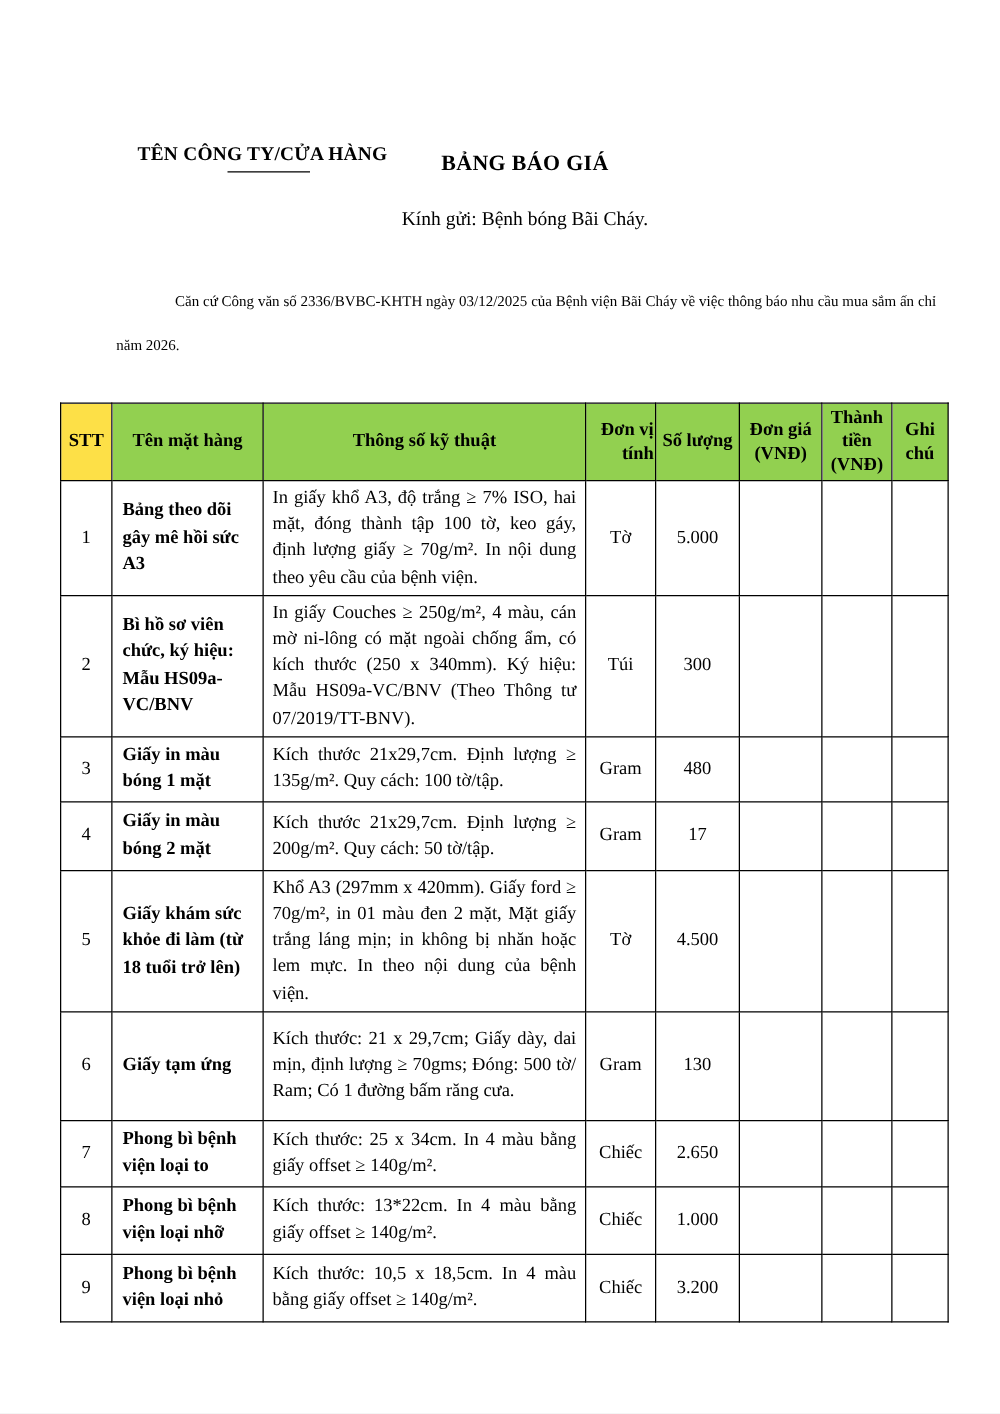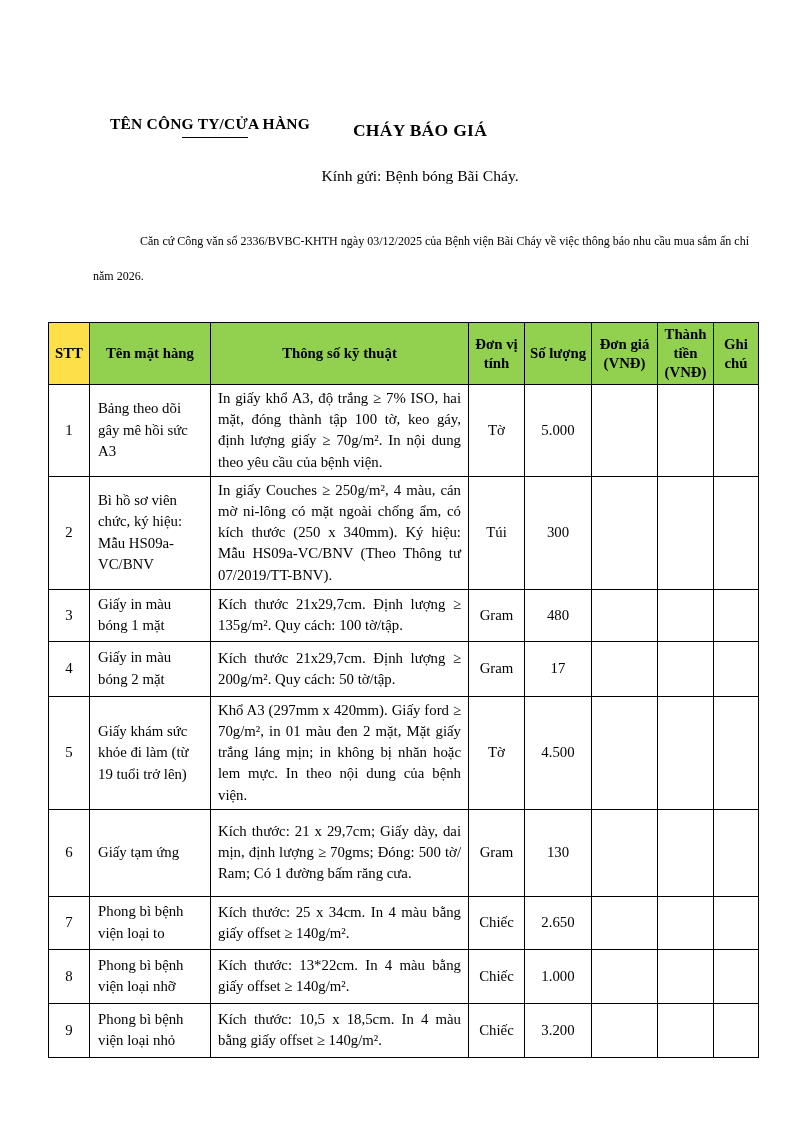--- a/index.html
+++ b/index.html
@@ -49,38 +49,38 @@
     border:1.6px solid #000;
     vertical-align:middle;
     overflow:hidden;
   }
   .quote-table th {
     font-weight:bold; text-align:center;
     line-height:19px; padding:2px 1px;
   }
   .quote-table thead tr { height:62px; }
   td.c-stt, td.c-unit, td.c-qty { text-align:center; }
-  td.c-name { text-align:left; padding:3px 6px 3px 8px; line-height:21.5px; }
+  td.c-name { text-align:left; padding:3px 6px 3px 8px; line-height:21.5px;font-weight:bold; }
   td.c-spec { text-align:justify; padding:3px 7px; }
   tr.r1 { height:87px; } tr.r2 { height:108px; } tr.r3 { height:52px; }
   tr.r4 { height:55px; } tr.r5 { height:105px; } tr.r6 { height:87px; }
   tr.r7 { height:53px; } tr.r8 { height:54px; } tr.r9 { height:54px; }
 </style>
 </head>
 <body>
 
 <div class="page">
 
 
   <div class="company">
     <span>TÊN CÔNG TY/CỬA HÀNG</span>
     <span class="underline-mark"></span>
   </div>
 
-  <div class="centerband doc-title">CHÁY BÁO GIÁ</div>
+  <div class="centerband doc-title">BẢNG BÁO GIÁ</div>
 
   <div class="centerband recipient">Kính gửi: Bệnh bóng Bãi Cháy.</div>
 
   <div class="paras">
     <p>Căn cứ Công văn số 2336/BVBC-KHTH ngày 03/12/2025 của Bệnh viện Bãi Cháy về việc thông báo nhu cầu mua sắm ấn chỉ năm 2026.</p>
   </div>
 
   <table class="quote-table">
     <colgroup>
       <col style="width:41px">
@@ -90,21 +90,21 @@
         <col style="width:67px">
         <col style="width:66px">
       <col style="width:56px">
         <col style="width:45px">
     </colgroup>
     <thead>
       <tr>
         <th style="background: #fde047;">STT</th>
         <th style="background: rgb(146, 208, 80);">Tên mặt hàng</th>
         <th style="background: rgb(146, 208, 80);">Thông số kỹ thuật</th>
-        <th style="background: rgb(146, 208, 80);">Đơn vị tính</th>
+        <th style="background: rgb(146, 208, 80); text-align: right;">Đơn vị tính</th>
         <th style="background: rgb(146, 208, 80); margin-left: 40px;">Số lượng</th>
         <th style="background: rgb(146, 208, 80);">Đơn giá (VNĐ)</th>
         <th style="background: rgb(146, 208, 80);">Thành tiền (VNĐ)</th>
         <th style="background: rgb(146, 208, 80);">Ghi chú</th>
       </tr>
     </thead>
     <tbody>
       <tr class="r1">
         <td class="c-stt">1</td>
         <td class="c-name">Bảng theo dõi gây mê hồi sức A3</td>
@@ -140,21 +140,21 @@
         <td class="c-name">Giấy in màu bóng 2 mặt</td>
         <td class="c-spec">Kích thước 21x29,7cm. Định lượng ≥ 200g/m². Quy cách: 50 tờ/tập.</td>
         <td class="c-unit">Gram</td>
         <td class="c-qty">17</td>
         <td></td>
         <td></td>
         <td></td>
       </tr>
       <tr class="r5">
         <td class="c-stt">5</td>
-        <td class="c-name">Giấy khám sức khỏe đi làm (từ 19 tuổi trở lên)</td>
+        <td class="c-name">Giấy khám sức khỏe đi làm (từ 18 tuổi trở lên)</td>
         <td class="c-spec">Khổ A3 (297mm x 420mm). Giấy ford ≥ 70g/m², in 01 màu đen 2 mặt, Mặt giấy trắng láng mịn; in không bị nhăn hoặc lem mực. In theo nội dung của bệnh viện.</td>
         <td class="c-unit">Tờ</td>
         <td class="c-qty">4.500</td>
         <td></td>
         <td></td>
         <td></td>
       </tr>
       <tr class="r6">
         <td class="c-stt">6</td>
         <td class="c-name">Giấy tạm ứng</td>

